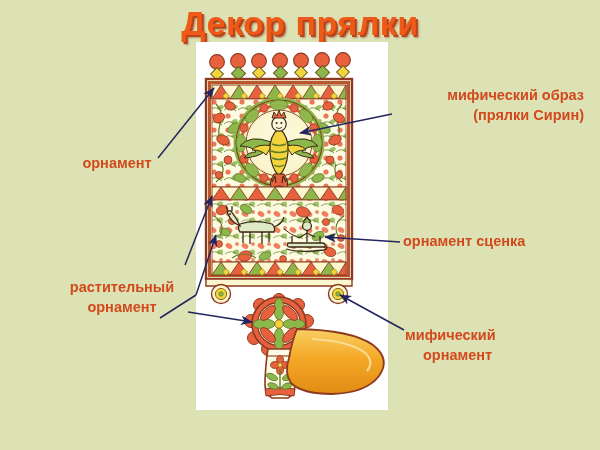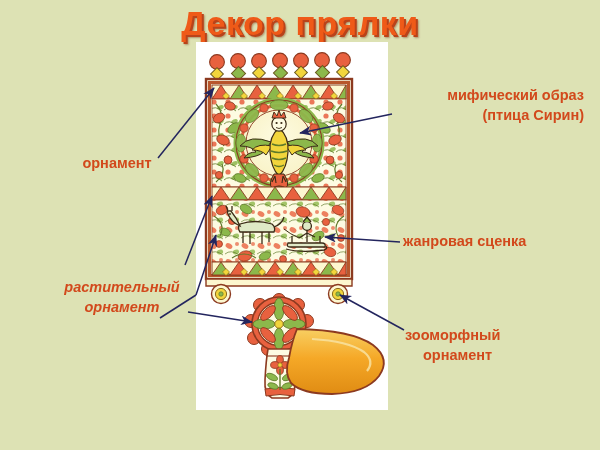--- a/index.html
+++ b/index.html
@@ -32,21 +32,21 @@
   
   .label{
     position:absolute;
     color:#d2491c;
     font-weight:bold;
     font-size:14.5px;
     line-height:1.35;
     white-space:nowrap;
   }
   .lbl-geom{left:42px;top:134px;text-align:center;width:150px;}
-  .lbl-rast{left:52px;top:278px;text-align:center;width:140px;font-style:italic;}
+  .lbl-rast{left:52px;top:278px;text-align:center;width:140px;}
   .lbl-myth{left:394px;top:86px;text-align:right;width:190px;}
   .lbl-myth .l2{display:block;padding-left:16px;}
   .lbl-genre{left:403px;top:232px;text-align:left;width:180px;}
   .lbl-zoo{left:405px;top:326px;text-align:left;width:180px;}
   .lbl-zoo .l2{display:block;padding-left:18px;}
 
   svg.vec{position:absolute;left:0;top:0;width:600px;height:450px;overflow:visible;}
   svg.vec.arrows{pointer-events:none;}
 </style>
 </head>
@@ -412,25 +412,25 @@
     <span>орнамент</span>
   </div>
 
   <div class="label lbl-rast">
     <span>растительный</span><br>
     <span>орнамент</span>
   </div>
 
   <div class="label lbl-myth">
     <span>мифический образ</span>
-    <span class="l2">(птица Сирин)</span>
+    <span class="l2">(прялки Сирин)</span>
   </div>
 
   <div class="label lbl-genre">
-    <span>жанровая сценка</span>
+    <span>орнамент сценка</span>
   </div>
 
   <div class="label lbl-zoo">
-    <span>зооморфный</span>
+    <span>мифический</span>
     <span class="l2">орнамент</span>
   </div>
 
 </div>
 
 </body></html>

